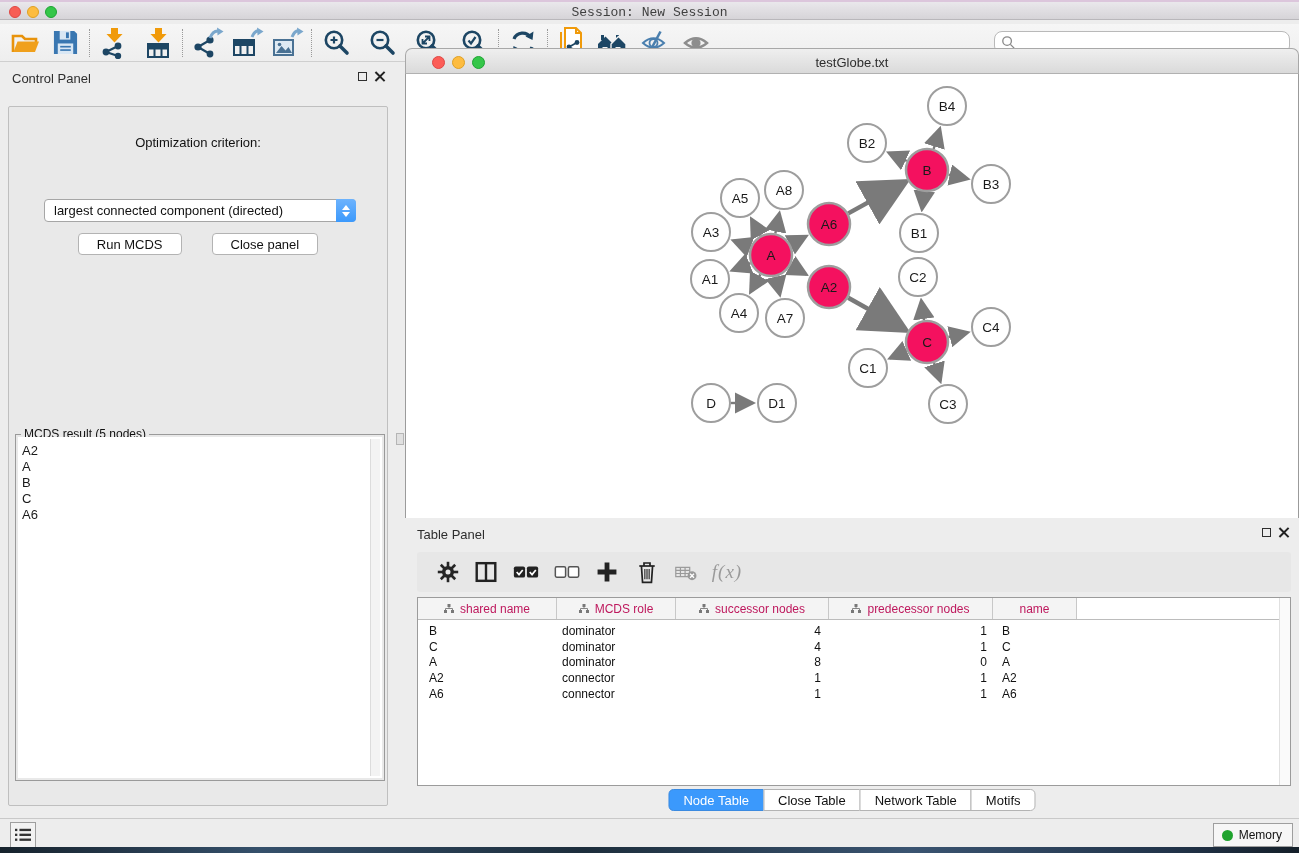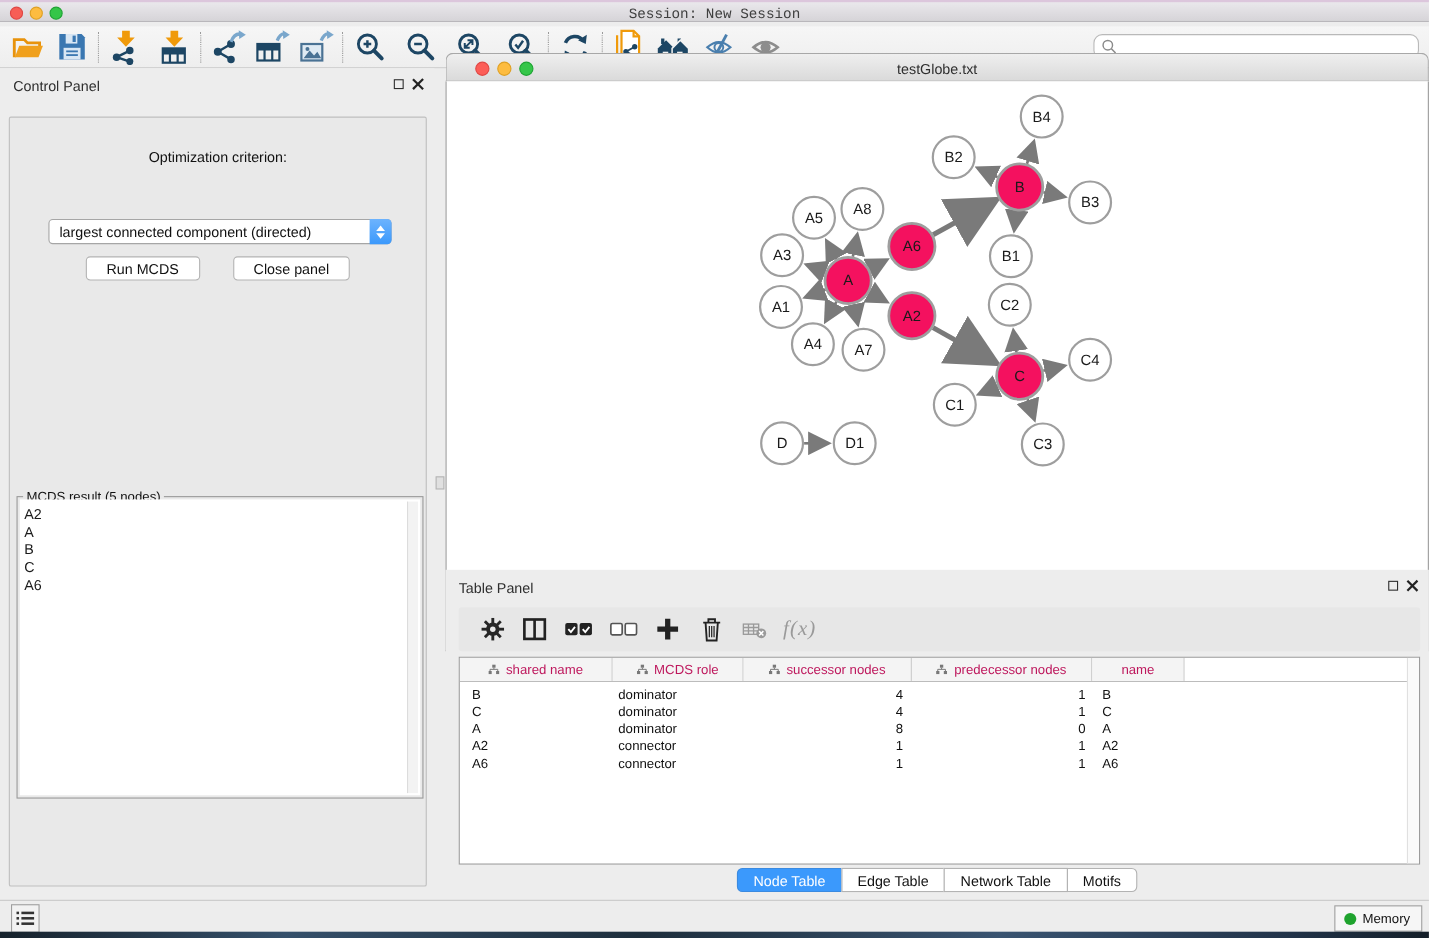--- a/index.html
+++ b/index.html
@@ -47,21 +47,21 @@
   .dropdown{position:absolute;left:35px;top:92px;width:312px;height:23px;background:#fff;
     border:1px solid #a6a6a6;border-radius:4px;display:flex;align-items:center;}
   .dropdown .val{flex:1;font-size:13px;padding-left:9px;color:#111;white-space:nowrap;}
   .stepper{width:20px;height:23px;margin:-1px -1px -1px 0;background:linear-gradient(#6db3fd,#3b99fc);
     border-radius:0 4px 4px 0;display:flex;flex-direction:column;align-items:center;justify-content:center;gap:2px;}
   .stepper .up{width:0;height:0;border-left:4px solid transparent;border-right:4px solid transparent;border-bottom:5px solid #fff;}
   .stepper .dn{width:0;height:0;border-left:4px solid transparent;border-right:4px solid transparent;border-top:5px solid #fff;}
   .btnrow{position:absolute;left:0;right:0;top:126px;display:flex;justify-content:center;gap:30px;}
   .pushbtn{height:22px;padding:0 18px;background:#fff;border:1px solid #b3b3b3;border-radius:4px;
     font-size:13px;display:flex;align-items:center;color:#111;}
-  .result-group{position:absolute;left:6px;width:370px;top:344px;height:275px;
+  .result-group{position:absolute;left:6px;width:370px;top:327px;height:347px;
     border:1px solid #9a9a9a;padding-left:37px;}
   .result-legend{position:absolute;top:-8px;left:5px;background:#e9e9e9;padding:0 3px;font-size:12px;color:#111;}
   .result-list{position:absolute;inset:2px;background:#fff;padding:6px 0 0 4px;font-size:13px;line-height:16px;}
   .result-scroll{position:absolute;top:2px;bottom:2px;right:2px;width:10px;background:#f3f3f3;border-left:1px solid #dcdcdc;}
   
   .vgrip{position:absolute;left:396px;top:433px;width:8px;height:12px;background:#e0e0e0;border:1px solid #b5b5b5;}
   
   .net-window{position:absolute;left:405px;top:48px;width:894px;height:544px;}
   .net-titlebar{position:absolute;top:0;left:0;right:0;height:26px;background:linear-gradient(#efefef,#dadada);
     border:1px solid #a8a8a8;border-bottom:1px solid #b1b1b1;border-radius:7px 7px 0 0;}
@@ -597,21 +597,21 @@
       <div class="td-r">1</div>
       <div class="td-r2">1</div>
       <div class="td-l5">A6</div>
         <div></div>
     </div>
     <div class="tscroll"></div>
   </div>
 
   <div class="tp-tabs">
     <div class="tp-tab active">Node Table</div>
-    <div class="tp-tab">Edge Table</div>
+    <div class="tp-tab">Close Table</div>
     <div class="tp-tab">Network Table</div>
     <div class="tp-tab">Motifs</div>
   </div>
 </div>
 
 <div class="statusbar">
   <div class="list-btn">
     <svg width="18" height="16" viewBox="0 0 20 18">
       <g fill="#333">
         <rect x="1" y="2" width="2.6" height="2.6"></rect>

